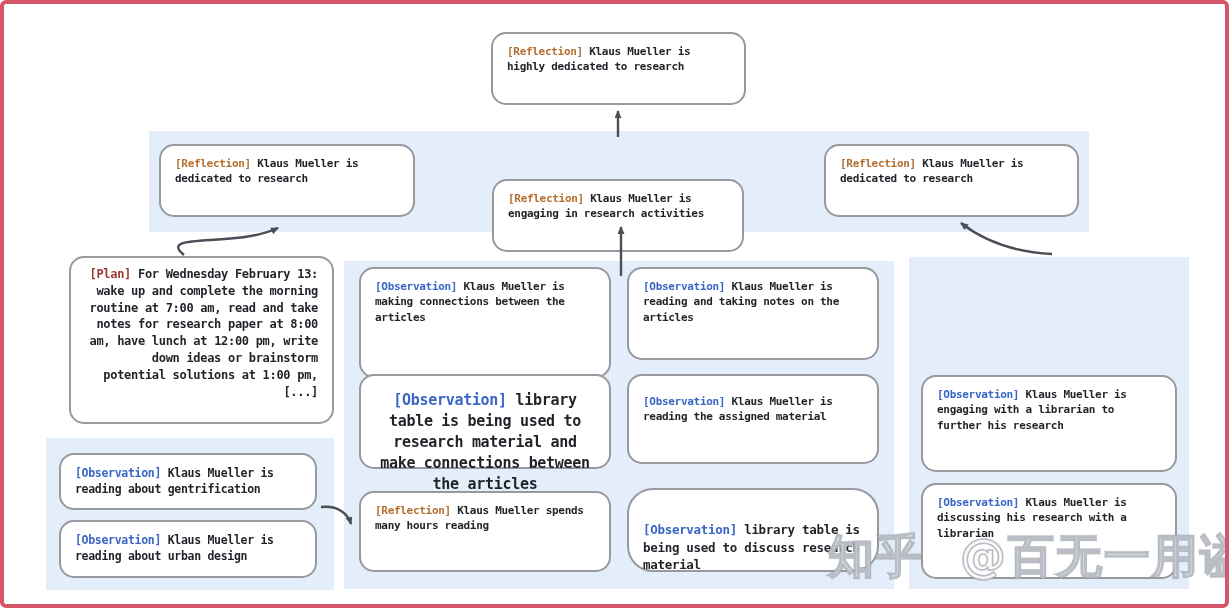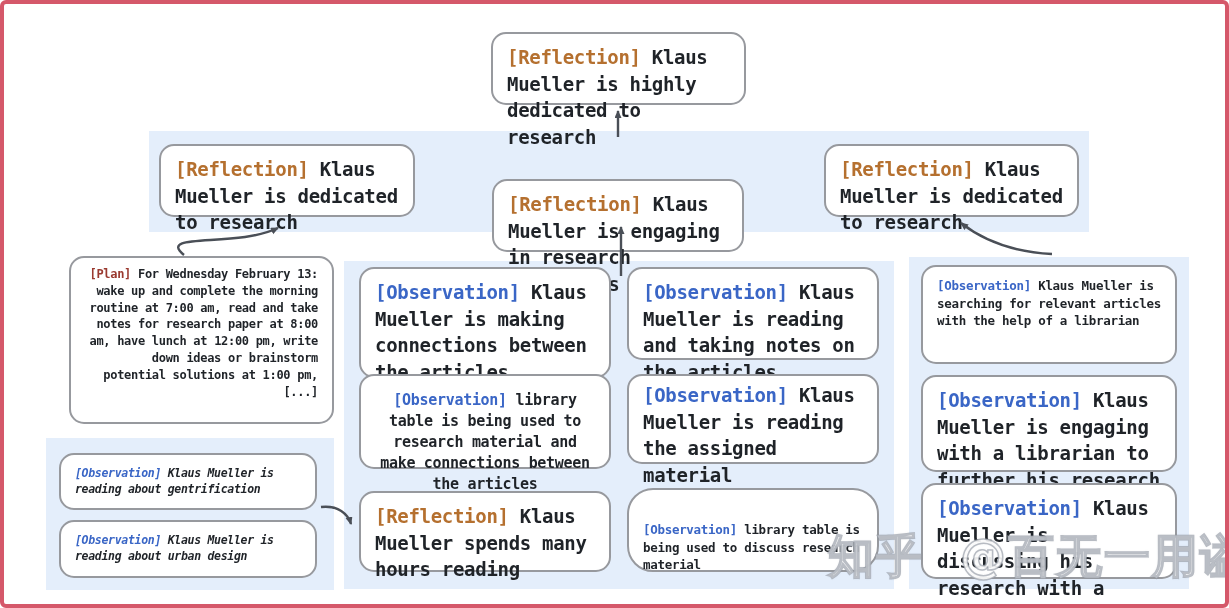--- a/index.html
+++ b/index.html
@@ -19,24 +19,24 @@
     position:absolute; z-index:3;
     box-sizing:border-box;
     background:#ffffff;
     border:2.5px solid var(--boxborder,#97999e);
     border-radius:15px;
     padding:10px 14px;
     font-weight:700;
     line-height:1.4;
     letter-spacing:-0.3px;
   }
-  .fs13   { font-size:19px; }
+  .fs13   { font-size:11px; }
   .fs125  { font-size:12.5px; }
   .fs12   { font-size:12px; padding:8px 14px; }
-  .fs115  { font-size:11.5px;font-style:italic; }
+  .fs115  { font-size:11.5px; }
   .fs11   { font-size:15px;text-align:center; }
   .tag { font-weight:700; }
   .t-reflection  { color:var(--reflection,#b5702f); }
   .t-plan        { color:var(--plan,#9a3a30); }
   .t-observation { color:var(--observation,#3a66c6); }
   .arrows { position:absolute; inset:0; z-index:4; pointer-events:none; }
   .watermark {
     position:absolute; left:824px; top:522px; z-index:6;
     font-family:"DejaVu Sans","Liberation Sans",sans-serif;
     font-size:46px; font-weight:700; letter-spacing:2px;
@@ -106,31 +106,28 @@
   </div>
 
   <div class="node fs13" style="left:355px; top:487px; width:252px; height:81px;">
     <span class="tag t-reflection">[Reflection]</span> <span>Klaus Mueller spends many hours reading</span>
   </div>
 
   <div class="node fs13" style="left:623px; top:263px; width:252px; height:93px;">
     <span class="tag t-observation">[Observation]</span> <span>Klaus Mueller is reading and taking notes on the articles</span>
   </div>
 
-  <div class="node fs13" style="left:623px; top:370px; width:252px; height:90px; padding-top:6px;">
+  <div class="node fs13" style="left:623px; top:370px; width:252px; height:90px; padding-top:18px;">
     <span class="tag t-observation">[Observation]</span> <span>Klaus Mueller is reading the assigned material</span>
   </div>
 
   <div class="node fs125" style="left:623px; top:484px; width:252px; height:84px; padding-top:31px;border-radius:26px;">
     <span class="tag t-observation">[Observation]</span> <span>library table is being used to discuss research material</span>
   </div>
 
-  <div class="node fs125" style="left:917px; top:261px; width:256px; height:99px;">
-    <span class="tag t-observation">[Observation]</span> <span>Klaus Mueller is searching for relevant articles with the help of a librarian</span>
-  </div>
 
   <div class="node fs13" style="left:917px; top:371px; width:256px; height:97px;">
     <span class="tag t-observation">[Observation]</span> <span>Klaus Mueller is engaging with a librarian to further his research</span>
   </div>
 
   <div class="node fs13" style="left:917px; top:479px; width:256px; height:96px;">
     <span class="tag t-observation">[Observation]</span> <span>Klaus Mueller is discussing his research with a librarian</span>
   </div>
 
   <div class="watermark">知乎  @百无一用谥书生</div>

